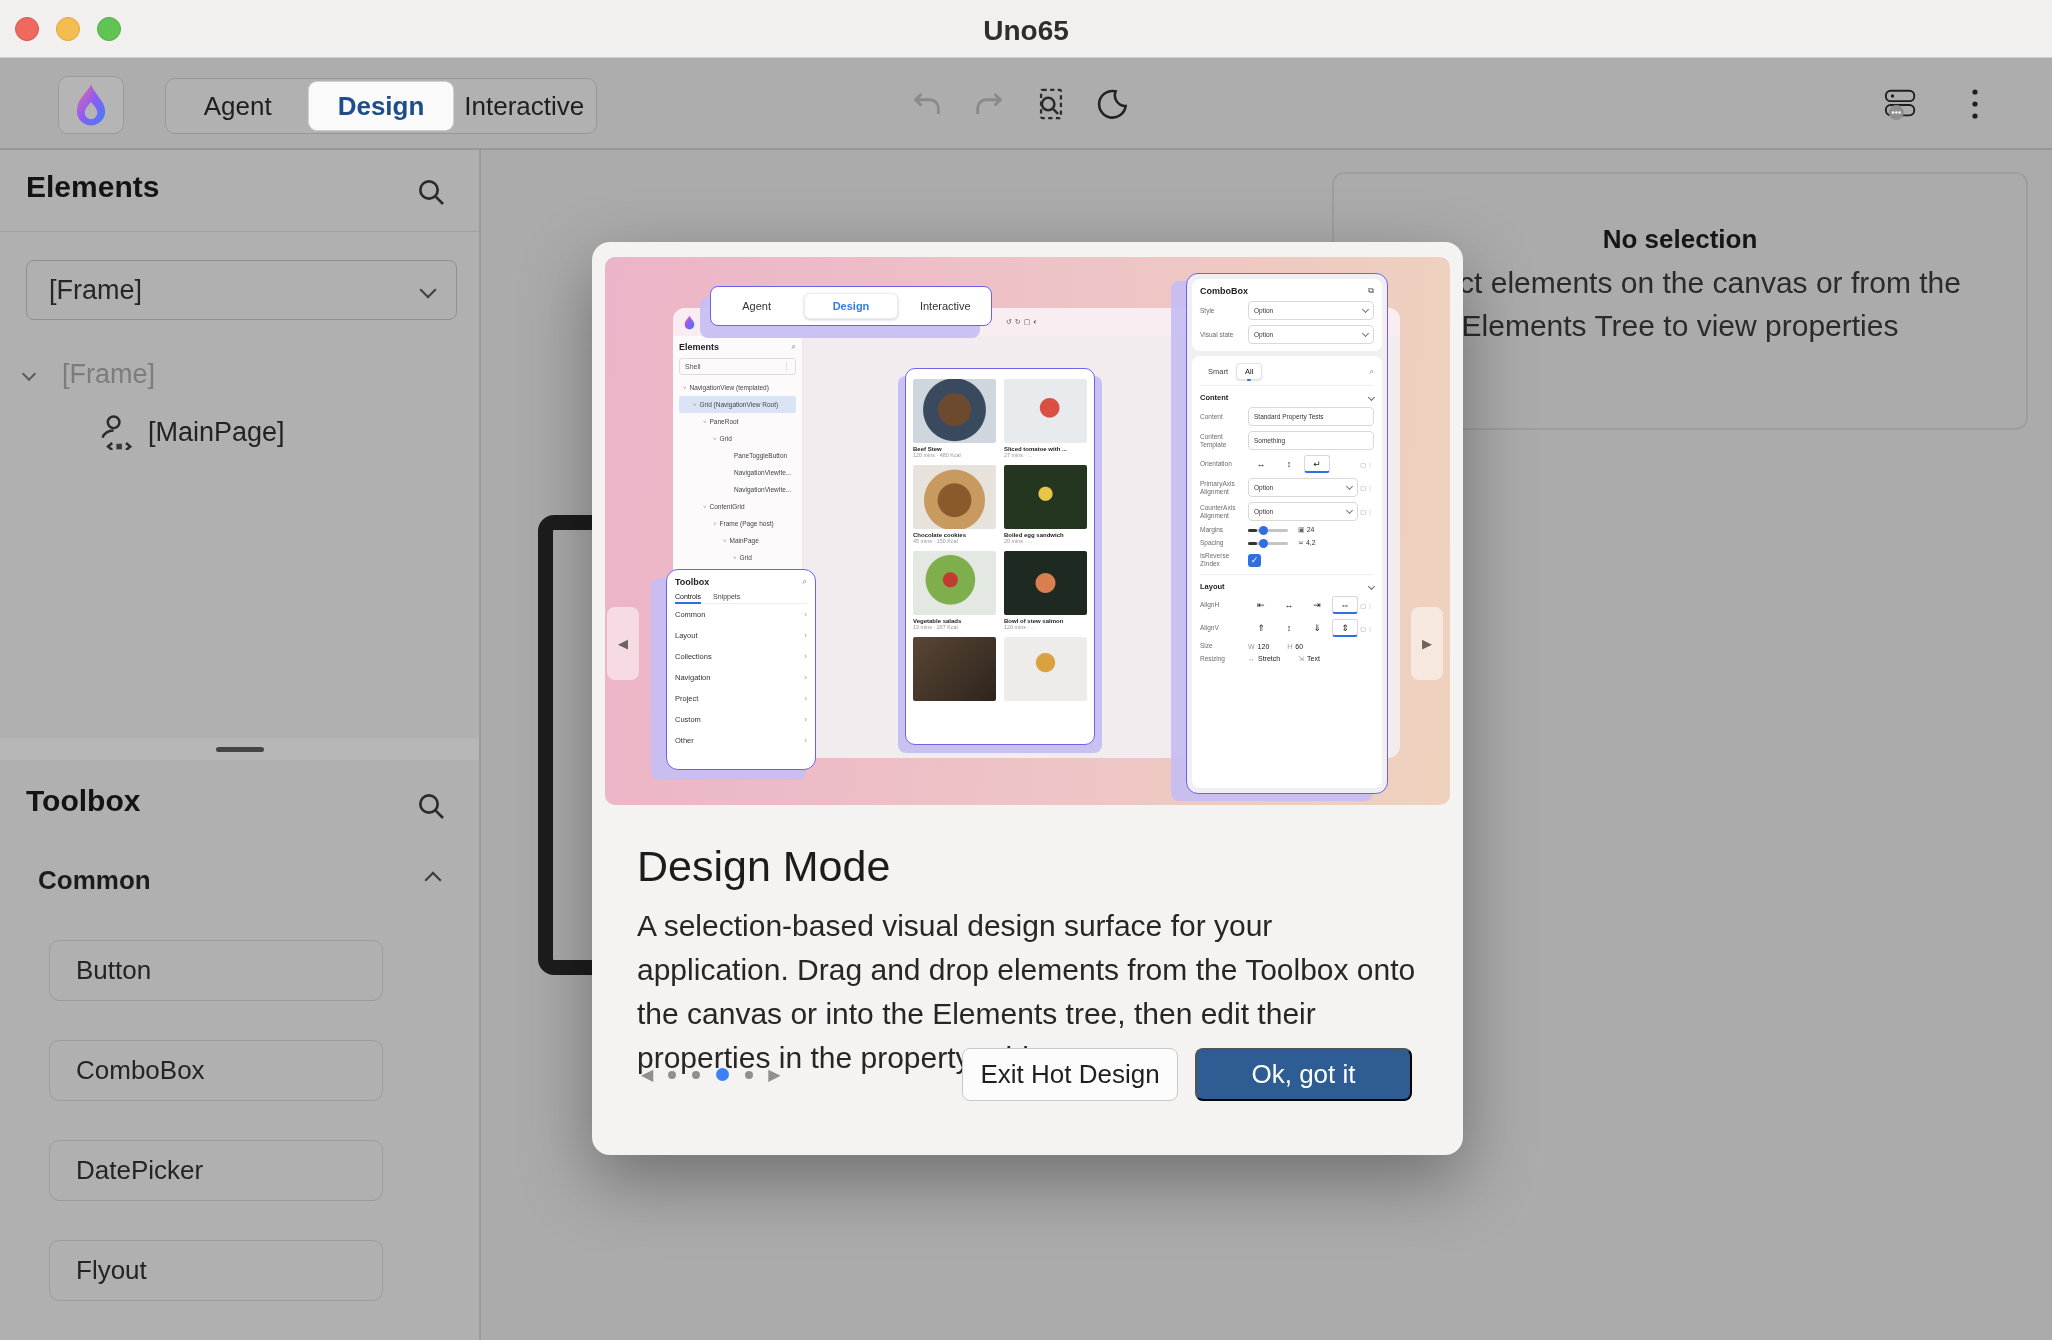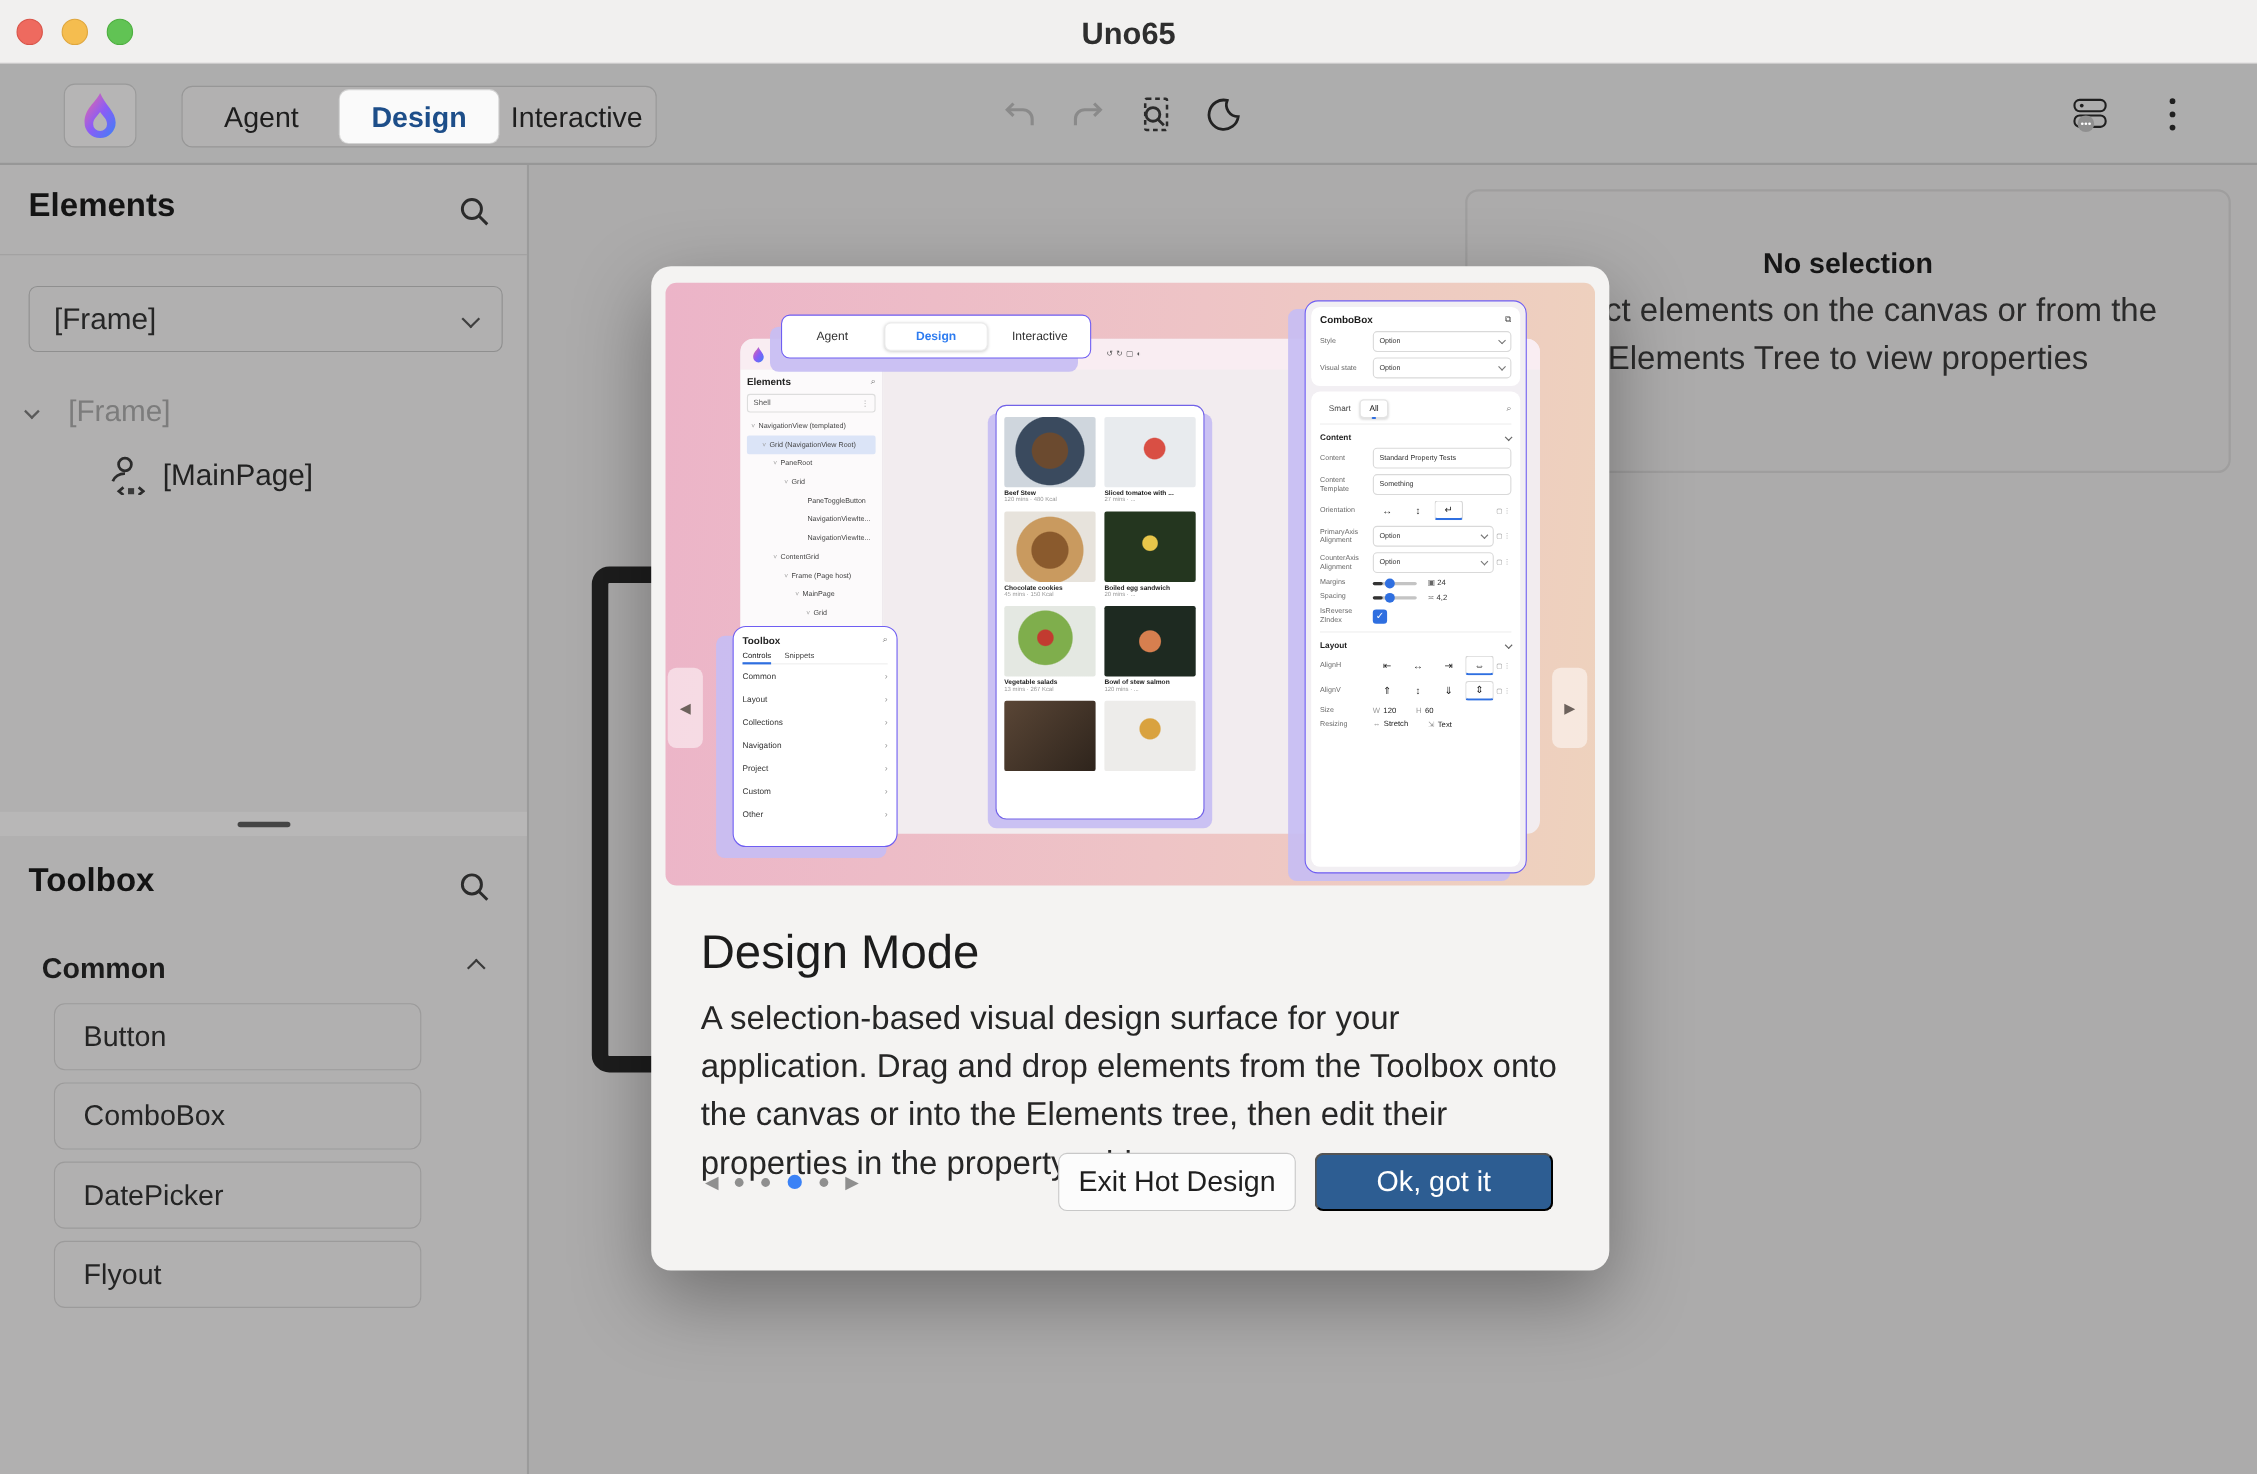--- a/index.html
+++ b/index.html
@@ -41,21 +41,21 @@
   .tree-row2 .lbl { margin-left:16px; font-size:27px; color:#222; }
   .spacer-band { position:absolute; left:0; top:588px; width:479px; height:22px; background:#b8b7b7; display:flex; align-items:center; justify-content:center; }
   .drag-handle { width:48px; height:5px; border-radius:3px; background:#454545; }
   .toolbox-sec { position:absolute; left:0; top:610px; width:479px; }
   .toolbox-sec .panel-title { top:24px; }
   .toolbox-sec .search-btn { top:30px; }
   .common-row { position:absolute; left:0; top:98px; width:100%; height:44px; display:flex; align-items:center; }
   .common-row .lbl { margin-left:38px; font-size:26px; font-weight:600; color:#1c1c1c; }
   .common-row .chev { margin-left:auto; margin-right:40px; border-color:#3a3a3a; }
   .tbx-items { position:absolute; left:49px; top:152px; width:334px; display:flex; flex-direction:column; gap:11px; }
-  .tbx-item { height:61px; border:1px solid #9c9b9b; border-radius:10px; display:flex; align-items:center; padding-left:26px; font-size:26px; color:#242424; }
+  .tbx-item { height:61px; border:1px solid #9c9b9b; border-radius:10px; display:flex; align-items:center; padding-left:26px; font-size:26px; color:#242424;margin-top:28px; }
 
   
   .canvas { position:absolute; left:482px; top:150px; width:1570px; height:1190px; background:#acabab; }
   .phone-frame { position:absolute; left:56px; top:365px; width:380px; height:460px; border:15px solid #1d1d1d; border-radius:16px; }
   .nosel-card { position:absolute; left:850px; top:22px; width:696px; height:258px; border:2px solid #9f9e9e; border-radius:12px; text-align:center; }
   .nosel-title { margin-top:50px; font-size:26px; font-weight:bold; color:#161616; }
   .nosel-body { margin:6px auto 0; width:640px; font-size:30px; line-height:43px; color:#2b2b2b; }
 
   
   .modal { position:absolute; left:592px; top:242px; width:871px; height:913px; background:#f4f3f2; border-radius:18px; box-shadow:0 25px 70px rgba(0,0,0,.35); }

